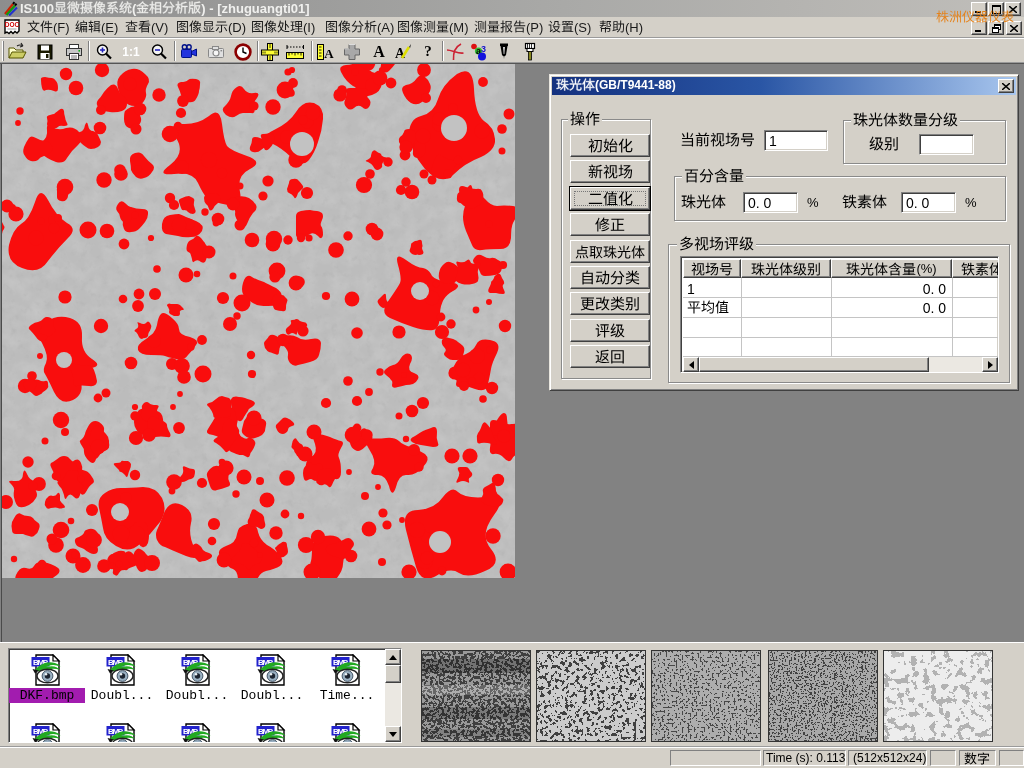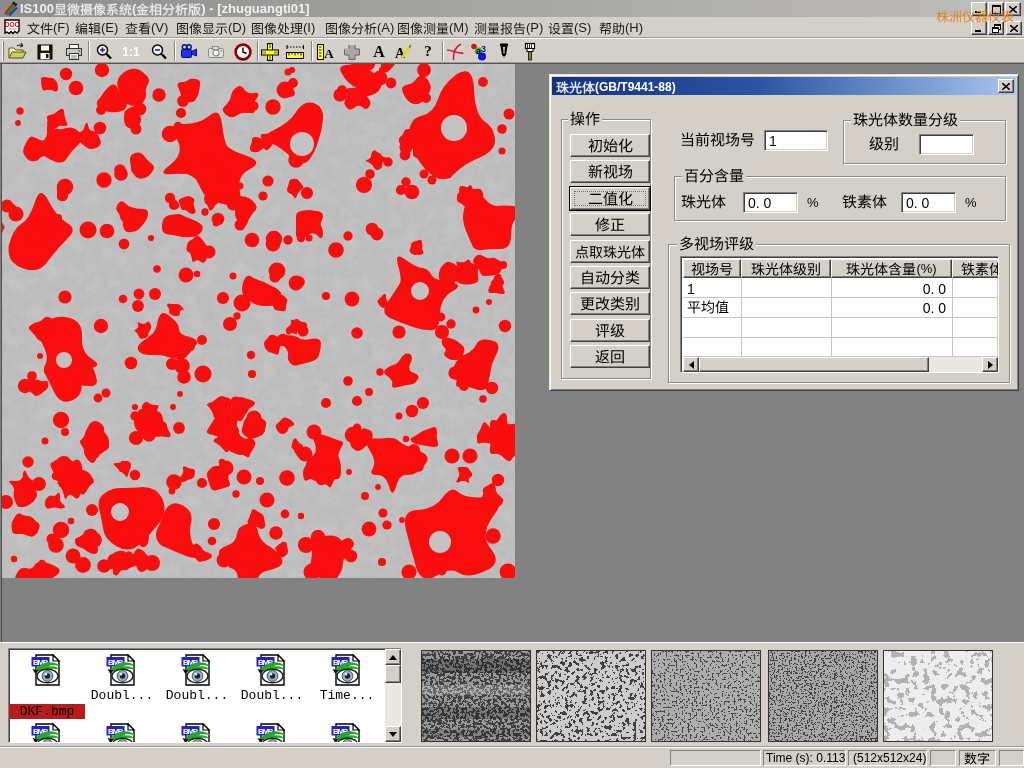--- a/index.html
+++ b/index.html
@@ -1,19 +1,19 @@
 <!DOCTYPE html>
 <html><head><meta charset="utf-8"><style>
 *{margin:0;padding:0;box-sizing:border-box}
 body{width:1024px;height:768px;overflow:hidden;font-family:"Liberation Sans",sans-serif}
 .abs{position:absolute}
 .cn{display:inline-block;fill:currentColor;flex:none}
 .bd{stroke:currentColor;stroke-width:30px}
 #page{position:relative;width:1024px;height:768px;background:#828282}
-.row{display:flex;align-items:flex-end}
+.row{display:flex;align-items:flex-start}
 .fmono{font-family:"Liberation Mono",monospace;font-size:13px;color:#000;white-space:pre}
 .btn3{background:#d4d0c8;border:1px solid;border-color:#fff #404040 #404040 #fff;box-shadow:inset -1px -1px 0 #808080}
 .sunk{background:#fff;border:1px solid;border-color:#808080 #fff #fff #808080;box-shadow:inset 1px 1px 0 #404040,inset -1px -1px 0 #d4d0c8}
 .grp{border:1px solid #8a8a8a;box-shadow:inset 1px 1px 0 #fff,1px 1px 0 #fff}
 .glab{position:absolute;top:-9px;left:8px;background:#d4d0c8;padding:0 3px;display:flex;align-items:center}
 .seg{position:absolute;top:750px;height:16px;border:1px solid;border-color:#808080 #fff #fff #808080;font-size:12px;color:#000;display:flex;align-items:center;padding-left:4px;white-space:nowrap;overflow:hidden}
 </style></head><body>
 <div id="page">
     <svg width="0" height="0" style="position:absolute">
       <defs>
@@ -1152,21 +1152,21 @@
             </svg>
           </div>
         </div>
       </div>
     </div>
     <div class="abs" style="left:0;top:642px;width:1024px;height:105px;background:#d4d0c8;border-top:1px solid #fff"></div>
     <div class="abs" style="left:8px;top:648px;width:394px;height:95px;background:#fff;border:1px solid;border-color:#808080 #fff #fff #808080;box-shadow:inset 1px 1px 0 #404040;overflow:hidden">
       <svg class="abs" style="left:22px;top:5px" width="32" height="32" viewBox="0 0 32 32">
         <use href="#bmpic"></use>
       </svg>
-      <div class="abs fmono" style="left:0px;top:55px;width:76px;text-align:center;background:#b91c1c;">DKF.bmp</div>
+      <div class="abs fmono" style="left:0px;top:39px;width:76px;text-align:center;background:#a21caf;">DKF.bmp</div>
       <svg class="abs" style="left:97px;top:5px" width="32" height="32" viewBox="0 0 32 32">
         <use href="#bmpic"></use>
       </svg>
       <div class="abs fmono" style="left:75px;top:39px;width:76px;text-align:center;">Doubl...</div>
       <svg class="abs" style="left:172px;top:5px" width="32" height="32" viewBox="0 0 32 32">
         <use href="#bmpic"></use>
       </svg>
       <div class="abs fmono" style="left:150px;top:39px;width:76px;text-align:center;">Doubl...</div>
       <svg class="abs" style="left:247px;top:5px" width="32" height="32" viewBox="0 0 32 32">
         <use href="#bmpic"></use>

